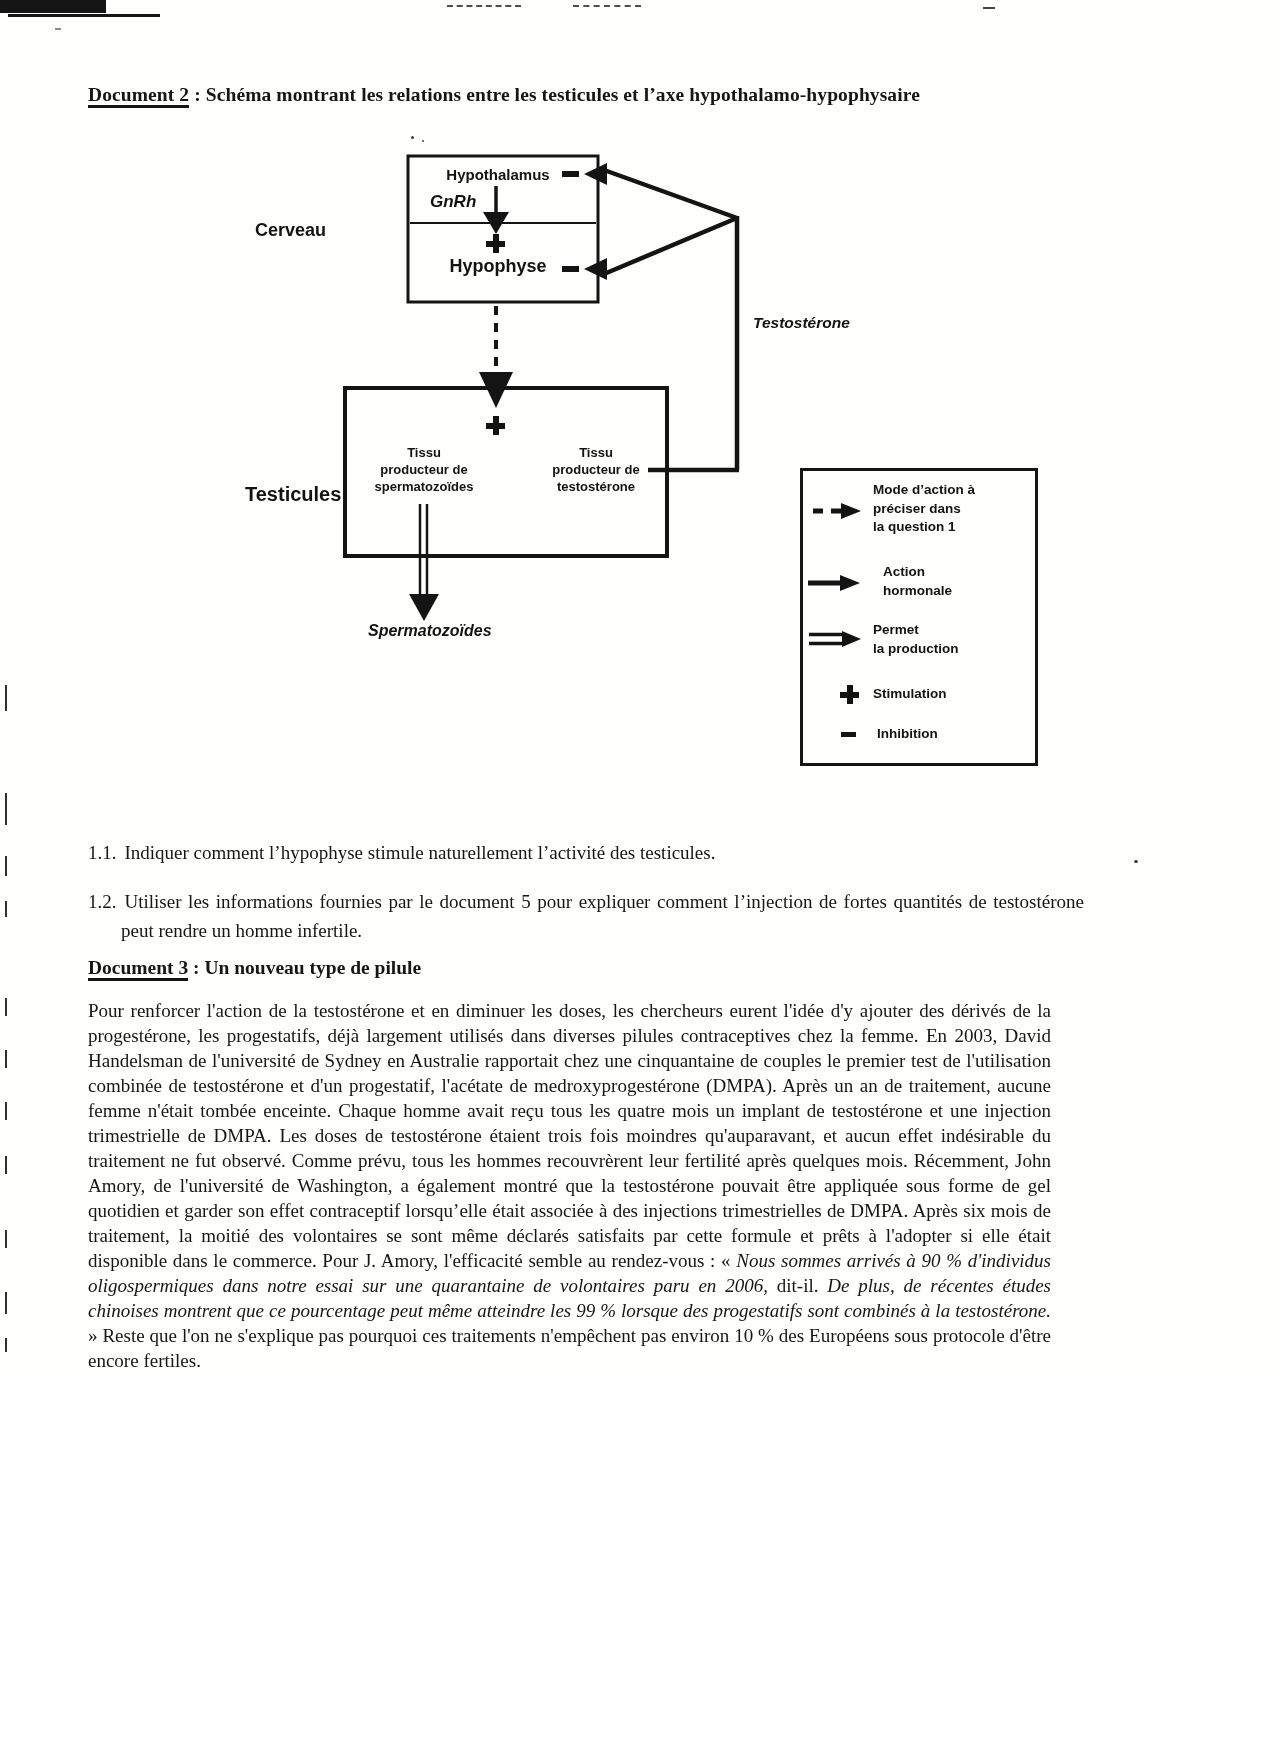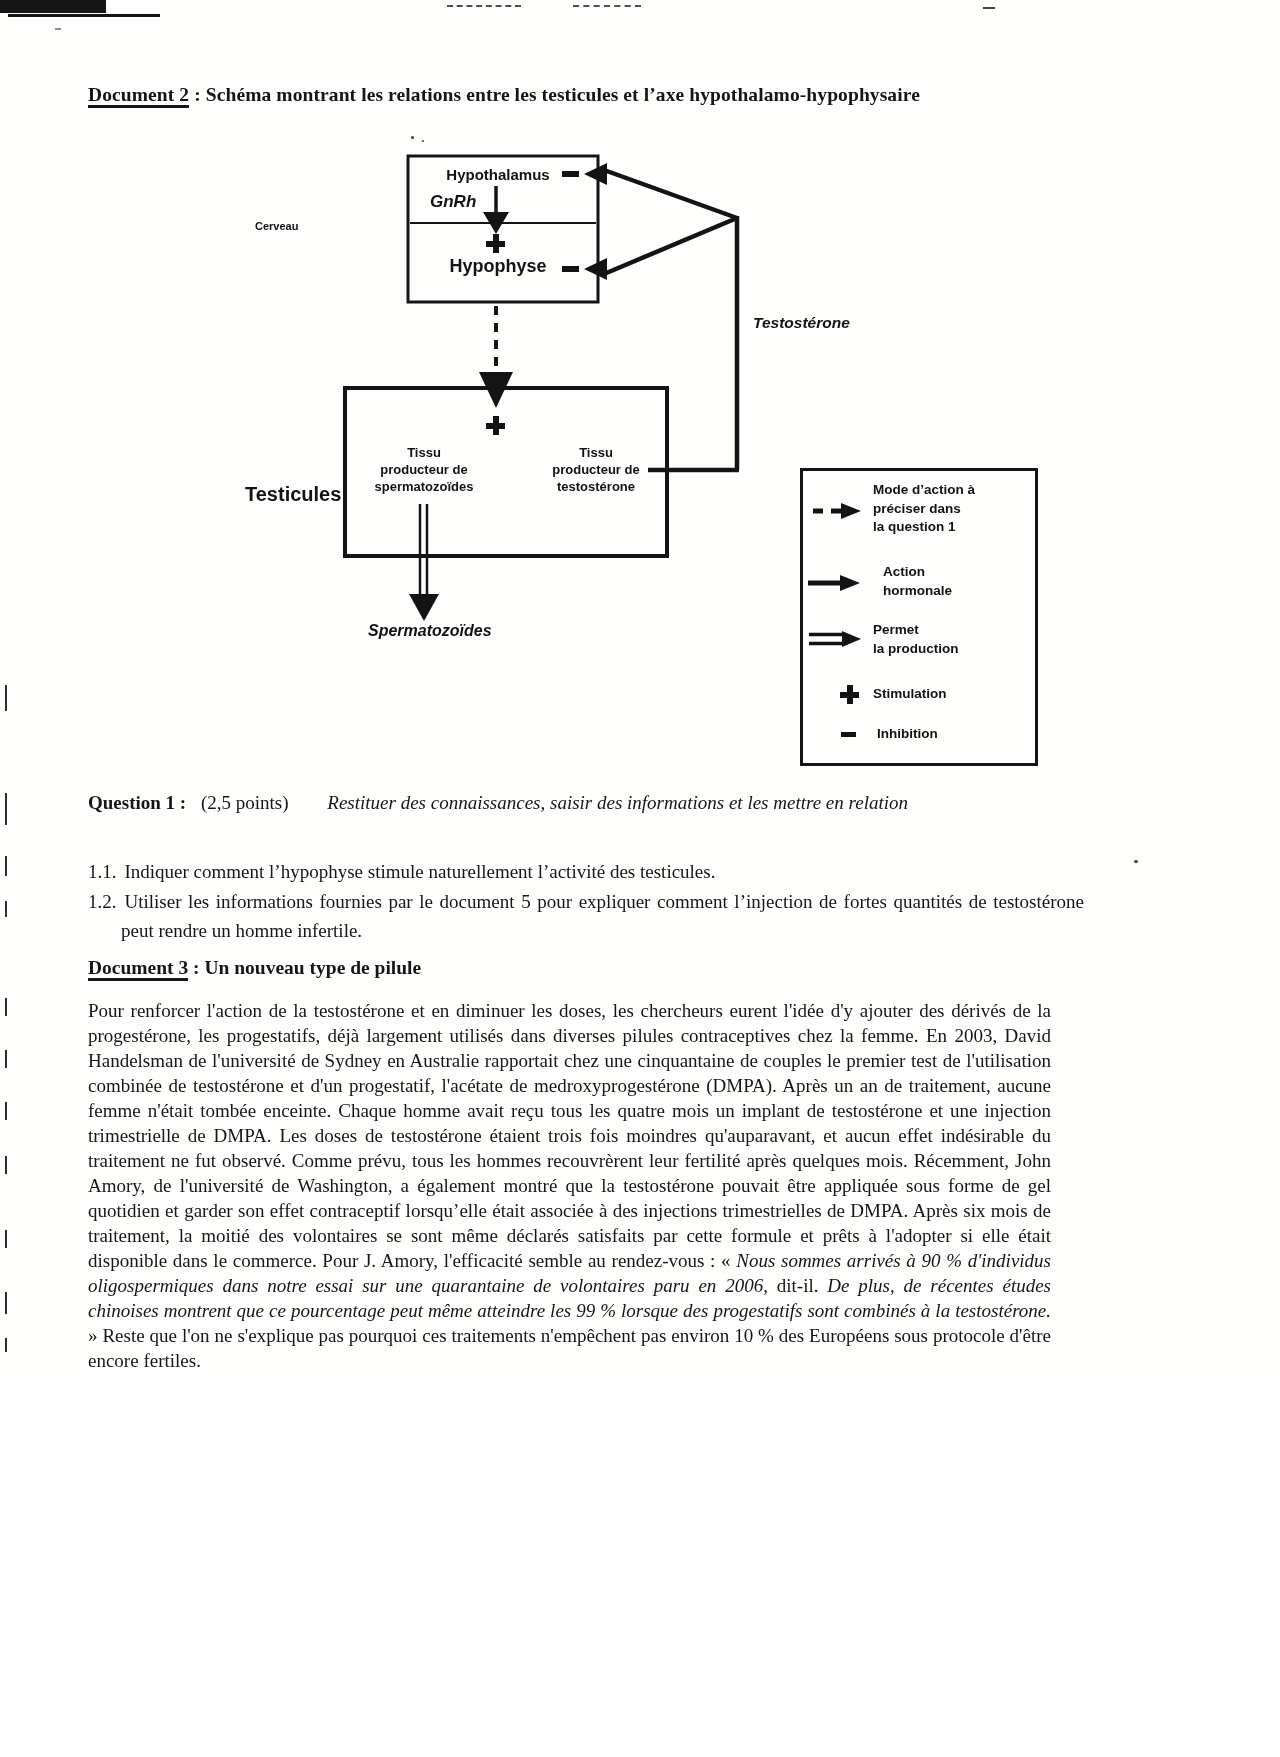--- a/index.html
+++ b/index.html
@@ -25,21 +25,21 @@
   .minus-glyph{position:absolute;width:17px;height:6px;background:#131313;}
   .legend{position:absolute;left:800px;top:338px;width:232px;height:292px;border:3px solid #151515;background:#fefefd;}
   .ltext{position:absolute;font-family:"Liberation Sans","DejaVu Sans",sans-serif;font-weight:700;
          font-size:13.5px;line-height:18.5px;color:#131313;}
   .licon{position:absolute;}
   
   .tblock{position:absolute;font-size:19px;color:#161616;}
   .qline{left:88px;top:792px;width:970px;white-space:nowrap;}
   .qlabel{font-weight:700;margin-right:10px;}
   .qpoints{margin-right:34px;}
-  .q11{left:88px;top:861px;width:963px;}
+  .q11{left:88px;top:842px;width:963px;}
   .qnum{margin-right:8px;}
   .q12{left:88px;top:888px;width:963px;text-align:justify;line-height:28.5px;padding-left:33px;text-indent:-33px;}
   .doc3h{left:88px;top:957px;font-weight:700;font-size:19.5px;white-space:nowrap;}
   .para{left:88px;top:998px;width:963px;text-align:justify;text-align-last:left;line-height:25px;}
   .attr{left:88px;top:1531px;width:962px;text-align:right;font-weight:700;font-size:19.5px;}
   .pfoot{left:503px;top:1638px;}
   .cfoot{left:836px;top:1638px;}
 </style>
 </head>
 <body>
@@ -83,21 +83,21 @@
       <line x1="604" y1="144" x2="737" y2="88" stroke="#141414" stroke-width="4.5"></line>
       <line x1="737" y1="86" x2="737" y2="340" stroke="#141414" stroke-width="4.5"></line>
       <line x1="648" y1="340" x2="739" y2="340" stroke="#141414" stroke-width="4.5"></line>
       <line x1="496" y1="176" x2="496" y2="240" stroke="#141414" stroke-width="4" stroke-dasharray="9 8"></line>
       <polygon points="479,242 513,242 496,278" fill="#141414"></polygon>
       <line x1="420" y1="374" x2="420" y2="466" stroke="#141414" stroke-width="2.5"></line>
       <line x1="427" y1="374" x2="427" y2="466" stroke="#141414" stroke-width="2.5"></line>
       <polygon points="409,464 439,464 424,491" fill="#141414"></polygon>
     </svg>
 
-    <div class="dlbl" style="left:255px;top:90px;font-size:11px;">Cerveau</div>
+    <div class="dlbl" style="left:255px;top:90px;font-size:18px;">Cerveau</div>
     <div class="dlbl ctr" style="left:418px;top:36px;width:160px;font-size:15px;">Hypothalamus</div>
     <div class="minus-glyph" style="left:562px;top:41px;"></div>
     <div class="dlbl it" style="left:430px;top:62px;font-size:17px;">GnRh</div>
     <div class="plus-glyph" style="left:486px;top:104px;"></div>
     <div class="dlbl ctr" style="left:418px;top:126px;width:160px;font-size:18px;">Hypophyse</div>
     <div class="minus-glyph" style="left:562px;top:136px;"></div>
     <div class="dlbl it" style="left:753px;top:184px;font-size:15.5px;">Testostérone</div>
     <div class="plus-glyph" style="left:486px;top:286px;"></div>
     <div class="dlbl" style="left:245px;top:353px;font-size:20px;">Testicules</div>
 
@@ -148,25 +148,20 @@
         <div>Stimulation</div>
       </div>
 
       <div class="minus-glyph" style="left:38px;top:261px;width:15px;height:5px;"></div>
       <div class="ltext" style="left:74px;top:254px;width:155px;">
         <div>Inhibition</div>
       </div>
     </div>
   </div>
 
-  <div class="tblock qline">
-    <span class="qlabel">Question 1 :</span>
-    <span class="qpoints">(2,5 points)</span>
-    <span class="it">Restituer des connaissances, saisir des informations et les mettre en relation</span>
-  </div>
   <div class="tblock q11">
     <span class="qnum">1.1.</span><span>Indiquer comment l’hypophyse stimule naturellement l’activité des testicules.</span>
   </div>
   <div class="tblock q12">
     <span class="qnum">1.2.</span><span>Utiliser les informations fournies par le document 5 pour expliquer comment l’injection de fortes quantités de testostérone peut rendre un homme infertile.</span>
   </div>
 
   <div class="tblock doc3h"><span class="underl">Document 3</span><span> : Un nouveau type de pilule</span></div>
 
   <div class="tblock para"><span>Pour renforcer l'action de la testostérone et en diminuer les doses, les chercheurs eurent l'idée d'y ajouter des dérivés de la progestérone, les progestatifs, déjà largement utilisés dans diverses pilules contraceptives chez la femme. En 2003, David Handelsman de l'université de Sydney en Australie rapportait chez une cinquantaine de couples le premier test de l'utilisation combinée de testostérone et d'un progestatif, l'acétate de medroxyprogestérone (DMPA). Après un an de traitement, aucune femme n'était tombée enceinte. Chaque homme avait reçu tous les quatre mois un implant de testostérone et une injection trimestrielle de DMPA. Les doses de testostérone étaient trois fois moindres qu'auparavant, et aucun effet indésirable du traitement ne fut observé. Comme prévu, tous les hommes recouvrèrent leur fertilité après quelques mois. Récemment, John Amory, de l'université de Washington, a également montré que la testostérone pouvait être appliquée sous forme de gel quotidien et garder son effet contraceptif lorsqu’elle était associée à des injections trimestrielles de DMPA. Après six mois de traitement, la moitié des volontaires se sont même déclarés satisfaits par cette formule et prêts à l'adopter si elle était disponible dans le commerce. Pour J. Amory, l'efficacité semble au rendez-vous : « </span><span class="it">Nous sommes arrivés à 90 % d'individus oligospermiques dans notre essai sur une quarantaine de volontaires paru en 2006,</span><span> dit-il. </span><span class="it">De plus, de récentes études chinoises montrent que ce pourcentage peut même atteindre les 99 % lorsque des progestatifs sont combinés à la testostérone.</span><span> » Reste que l'on ne s'explique pas pourquoi ces traitements n'empêchent pas environ 10 % des Européens sous protocole d'être encore fertiles.</span></div>

